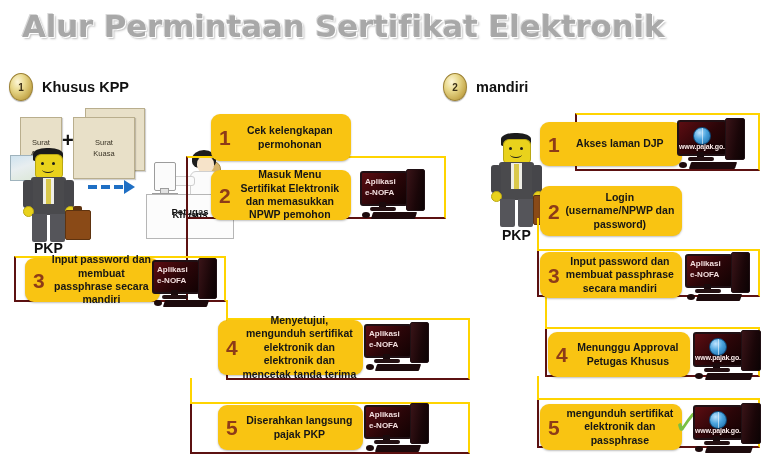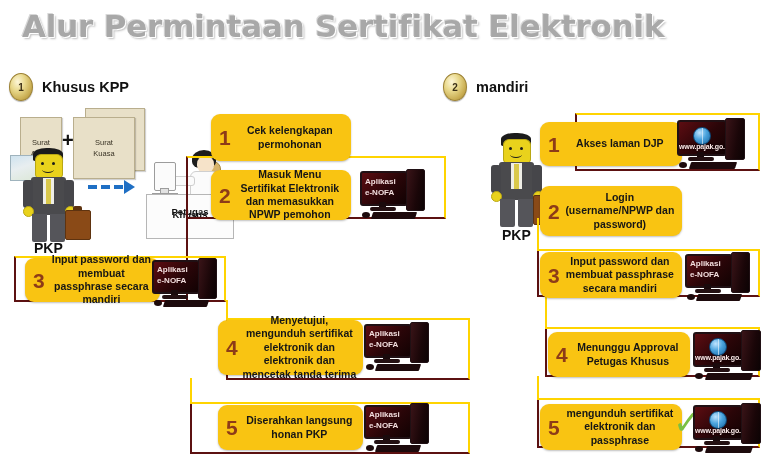--- a/index.html
+++ b/index.html
@@ -319,21 +319,21 @@
     <div class="caption" style="left:5px;top:18px;font-size:8px;">e-NOFA</div>
     <div class="tower" style="left:46px;top:0;width:17px;height:39px;"></div>
     <div class="stand" style="left:19px;top:32px;width:7px;height:6px;"></div>
     <div class="base" style="left:10px;top:37px;width:26px;height:4px;"></div>
     <div class="kbd" style="left:12px;top:42px;width:44px;height:7px;"></div>
     <div class="mouse" style="left:2px;top:42px;width:8px;height:6px;"></div>
   </div>
 
   <div class="abs box" style="left:218px;top:405px;width:145px;height:45px;">
     <div class="num">5</div>
-    <div class="txt">Diserahkan langsung honan PKP</div>
+    <div class="txt">Diserahkan langsung pajak PKP</div>
   </div>
   <div class="mon" style="left:364px;top:403px;width:72px;height:50px;">
     <div class="screen" style="left:0;top:2px;width:44px;height:30px;"></div>
     <div class="caption" style="left:5px;top:7px;font-size:8px;">Aplikasi</div>
     <div class="caption" style="left:5px;top:18px;font-size:8px;">e-NOFA</div>
     <div class="tower" style="left:46px;top:0;width:17px;height:39px;"></div>
     <div class="stand" style="left:19px;top:32px;width:7px;height:6px;"></div>
     <div class="base" style="left:10px;top:37px;width:26px;height:4px;"></div>
     <div class="kbd" style="left:12px;top:42px;width:44px;height:7px;"></div>
     <div class="mouse" style="left:2px;top:42px;width:8px;height:6px;"></div>

